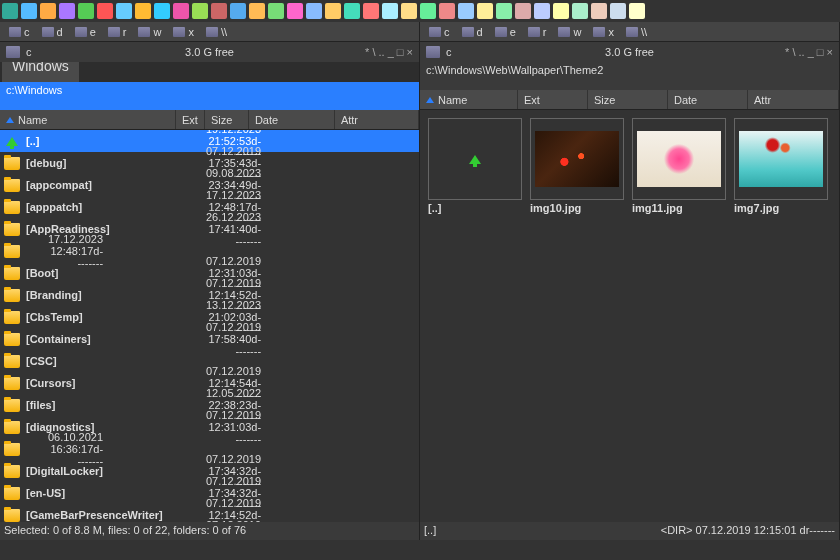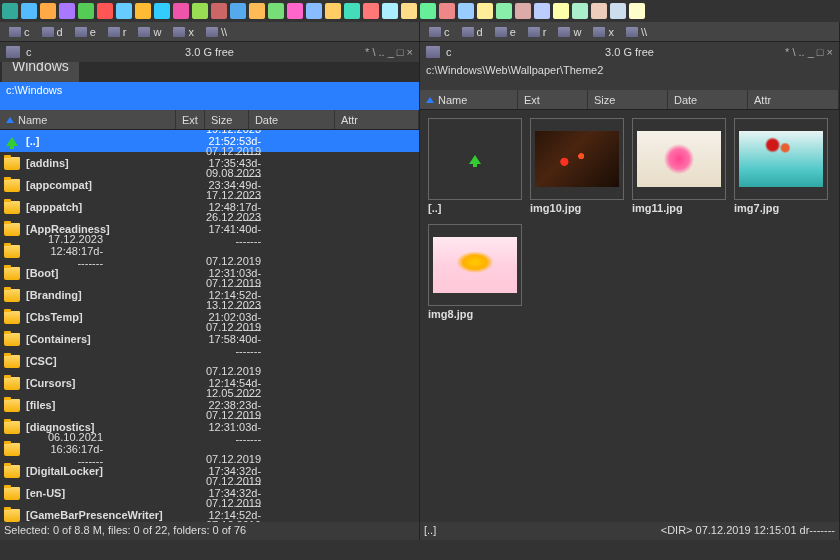--- a/index.html
+++ b/index.html
@@ -148,21 +148,21 @@
             <span class="up-arrow"></span>
           </span>
           <span class="c-name">[..]</span>
           <span class="c-ext"></span>
           <span class="c-size">
             <dir><span class="c-date">19.12.2023 21:52:53</span><span class="c-attr">d--------</span></dir>
           </span>
         </div>
         <div class="row">
           <span class="folder-ico"></span>
-          <span class="c-name">[addins]</span>
+          <span class="c-name">[debug]</span>
           <span class="c-ext"></span>
           <span class="c-size">
             <dir><span class="c-date">07.12.2019 17:35:43</span><span class="c-attr">d--------</span></dir>
           </span>
         </div>
         <div class="row">
           <span class="folder-ico"></span>
           <span class="c-name">[appcompat]</span>
           <span class="c-ext"></span>
           <span class="c-size">
@@ -366,25 +366,19 @@
             <div class="thumb-img" style="background: radial-gradient(30% 45%, rgb(255, 69, 144) 0%, rgb(255, 112, 168) 40%, transparent 60%), linear-gradient(rgb(245, 240, 232), rgb(232, 221, 200));"></div>
           </div>
           <div class="thumb-lbl">img11.jpg</div>
         </div>
         <div class="thumb">
           <div class="thumb-box">
             <div class="thumb-img" style="background: radial-gradient(circle at 40% 25%, rgb(208, 24, 24) 0%, rgb(208, 24, 24) 8%, transparent 12%), radial-gradient(circle at 55% 30%, rgb(232, 96, 48) 0%, rgb(232, 96, 48) 6%, transparent 9%), linear-gradient(rgb(232, 244, 244), rgb(80, 200, 200) 70%, rgb(48, 168, 168));"></div>
           </div>
           <div class="thumb-lbl">img7.jpg</div>
         </div>
-        <div class="thumb">
-          <div class="thumb-box">
-            <div class="thumb-img" style="background: radial-gradient(40% 35% at 50% 45%, rgb(255, 204, 0) 0%, rgb(255, 176, 0) 35%, transparent 55%), linear-gradient(rgb(255, 232, 240), rgb(255, 208, 224) 50%, rgb(255, 200, 216));"></div>
-          </div>
-          <div class="thumb-lbl">img8.jpg</div>
-        </div>
       </div>
     <div class="status">
       <span>[..]</span>
       <span>&lt;DIR&gt;   07.12.2019 12:15:01   dr-------</span>
     </div>
   </div>
 </div>
 
 </body></html>

